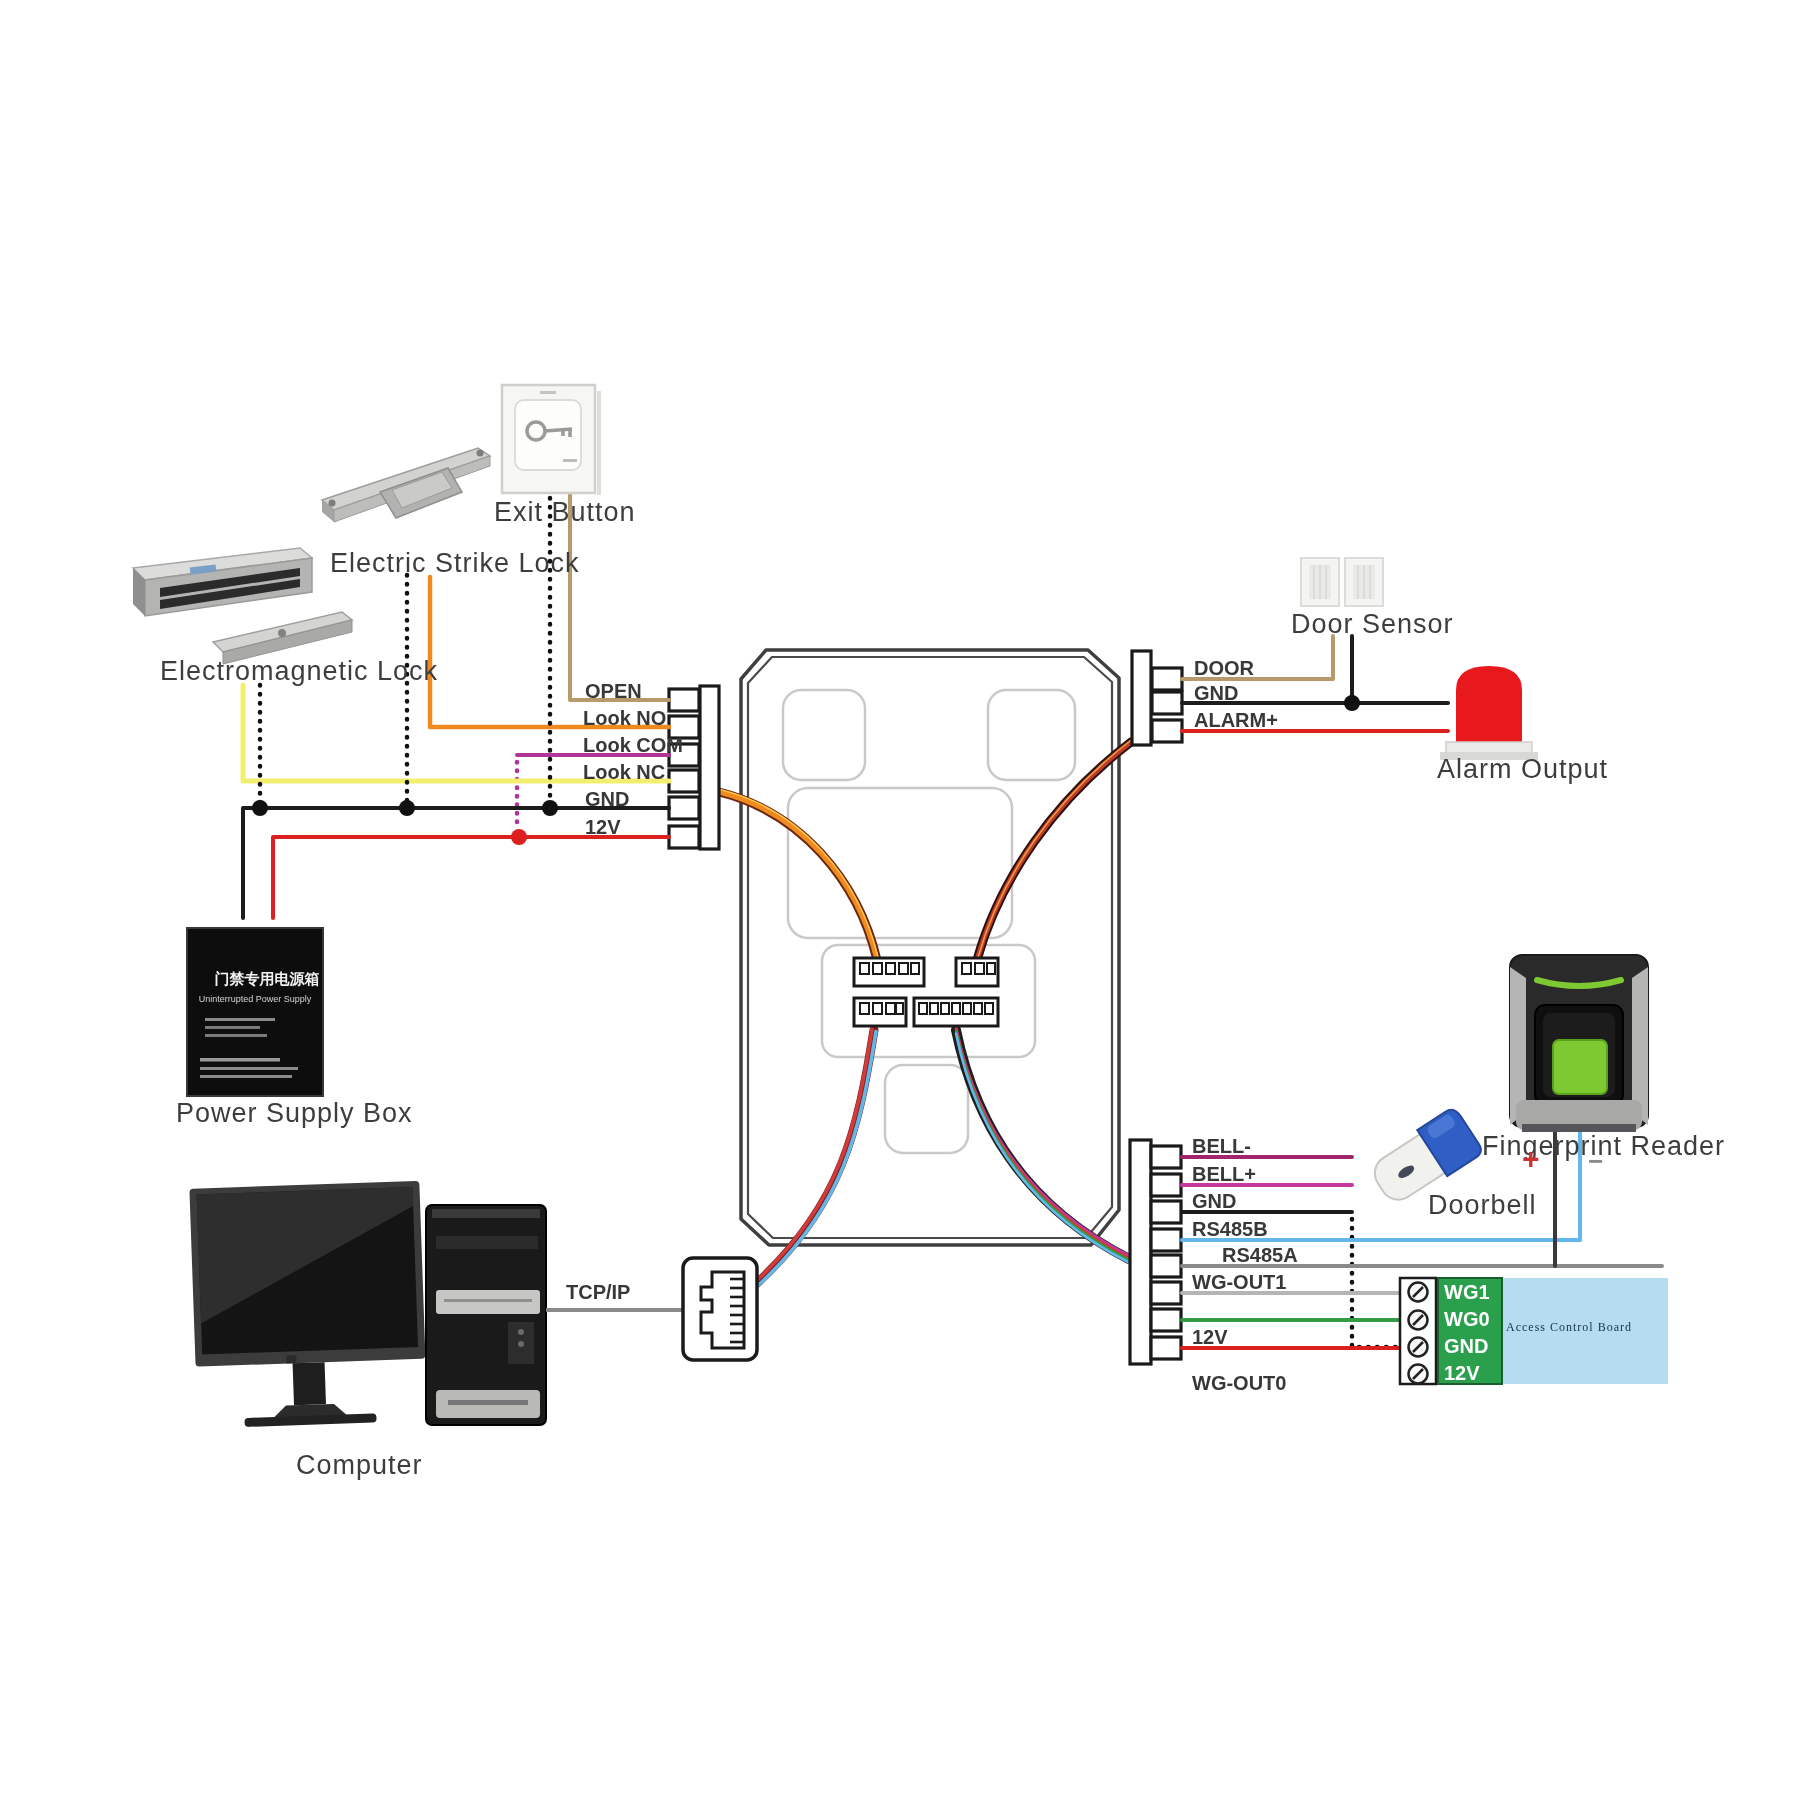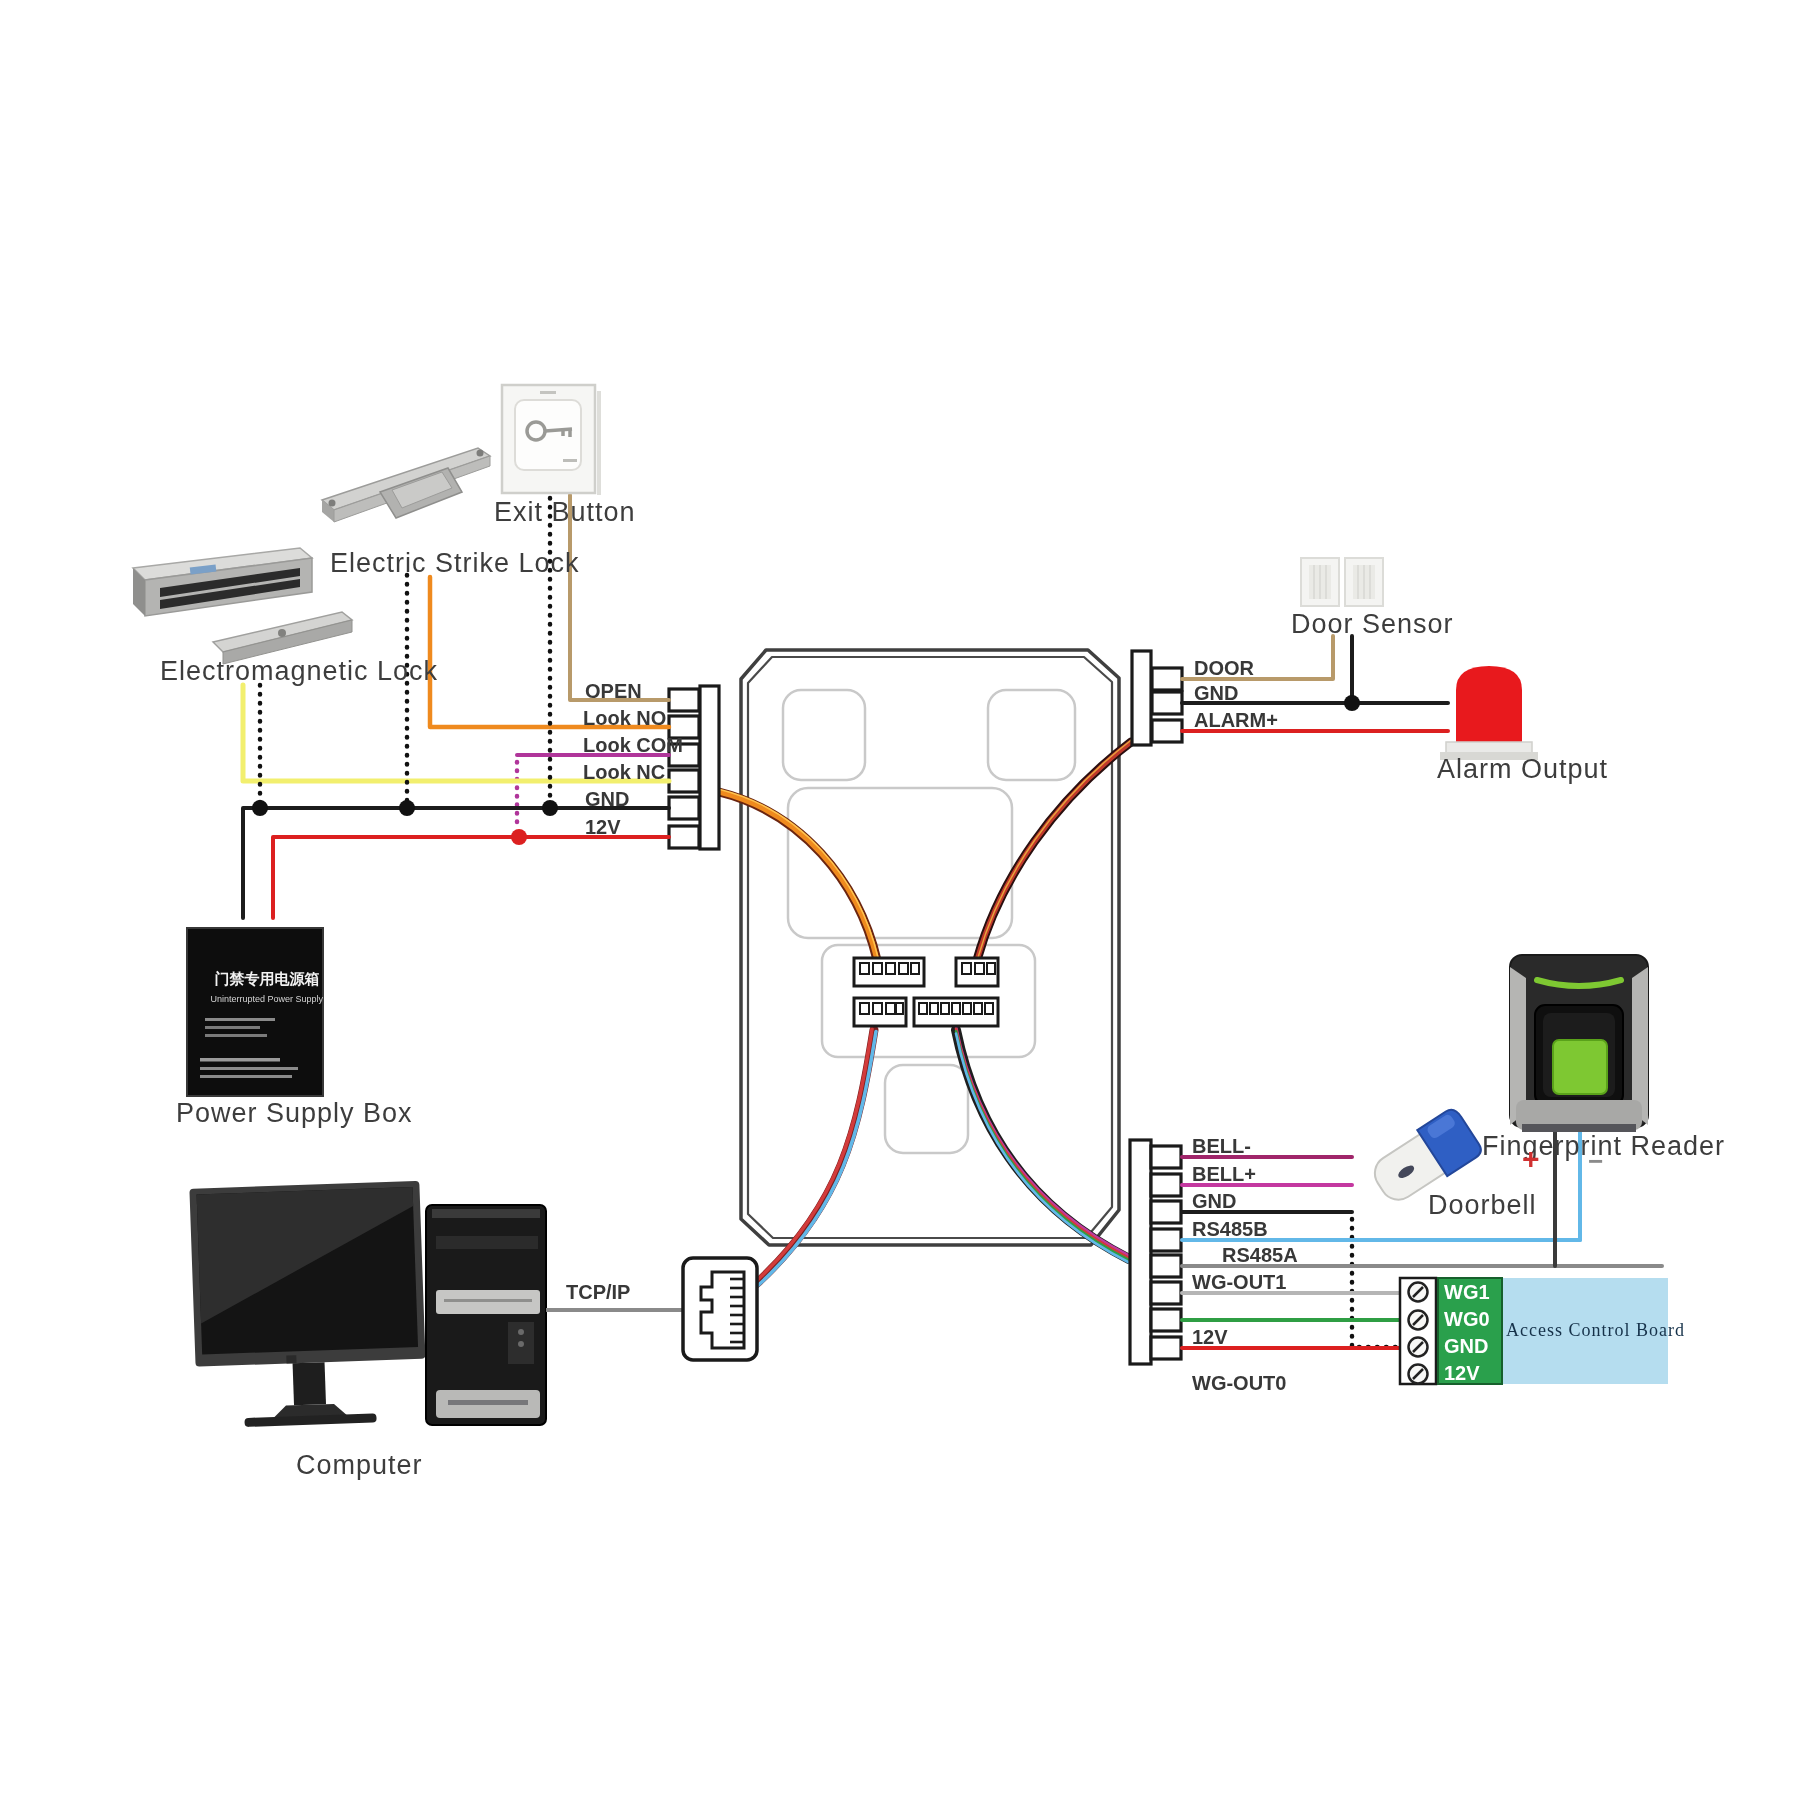--- a/index.html
+++ b/index.html
@@ -3,23 +3,23 @@
 <meta charset="utf-8">
 <style>
   html,body{margin:0;padding:0;background:#fff;}
   .canvas{position:relative;width:1800px;height:1800px;background:#ffffff;overflow:hidden;
           font-family:"Liberation Sans",sans-serif;}
   svg.layer{position:absolute;left:0;top:0;}
   .lbl{position:absolute;white-space:nowrap;}
   .wl{font-family:"Liberation Sans",sans-serif;font-weight:bold;font-size:20px;color:#383838;}
   .dl{font-family:Liberation Sans, sans-serif;font-size:27px;color:#3d3d3d;letter-spacing:1px;}
   .bl{font-family:"Liberation Sans",sans-serif;font-weight:bold;font-size:20px;color:#ffffff;}
-  .board-title{font-family:"Liberation Serif","DejaVu Serif",serif;font-size:18px;color:#16324a;letter-spacing:1px;}
+  .board-title{font-family:"Liberation Serif","DejaVu Serif",serif;font-size:12px;color:#16324a;letter-spacing:1px;}
   .psu-cn{font-family:"Liberation Sans",sans-serif;font-weight:bold;font-size:15px;color:#f2f2f2;text-align:center;width:160px;}
-  .psu-en{font-family:"Liberation Sans",sans-serif;font-size:9px;color:#d5d5d5;text-align:right;width:136px;}
+  .psu-en{font-family:"Liberation Sans",sans-serif;font-size:9px;color:#d5d5d5;text-align:center;width:136px;}
   .plus{font-family:"Liberation Sans",sans-serif;font-weight:bold;font-size:30px;color:#d03030;}
   .minus{font-family:"Liberation Sans",sans-serif;font-weight:bold;font-size:26px;color:#8a8a8a;}
 </style>
 </head>
 <body>
 
 <div class="canvas">
 
 <svg class="layer" width="1800" height="1800" viewBox="0 0 1800 1800">
 

